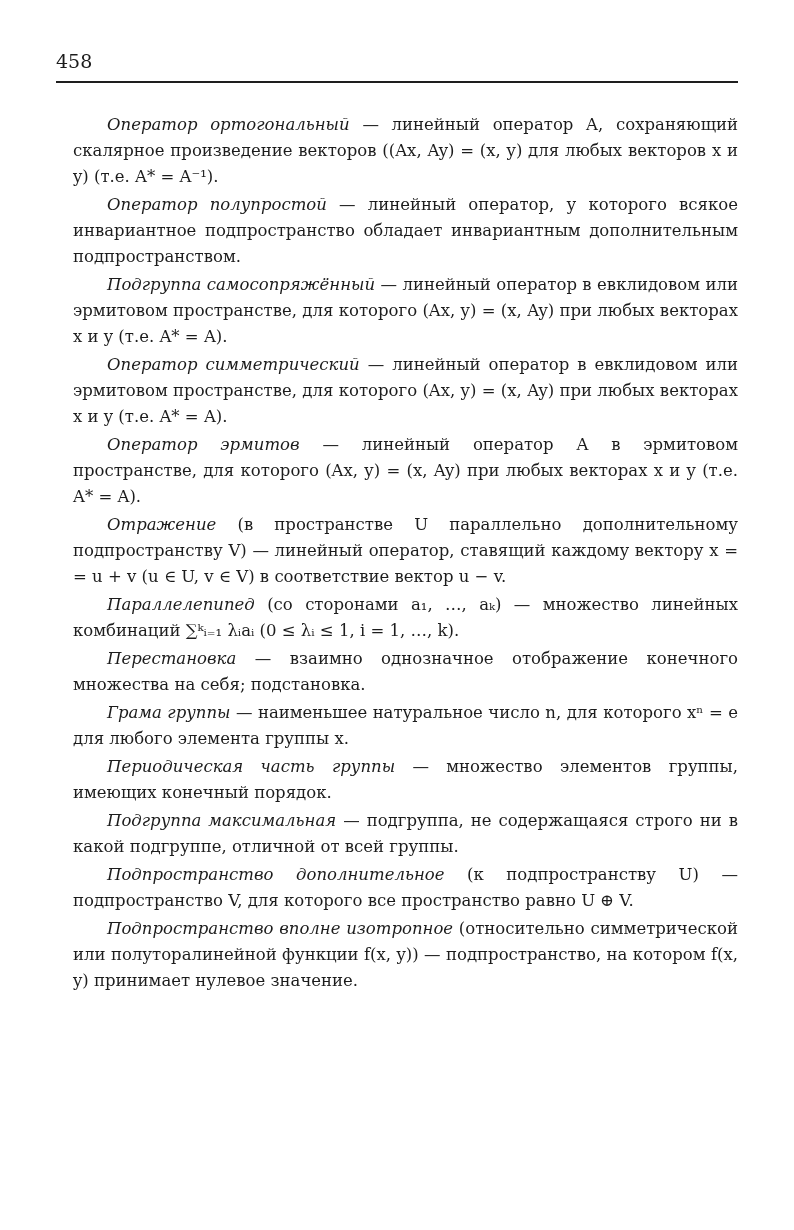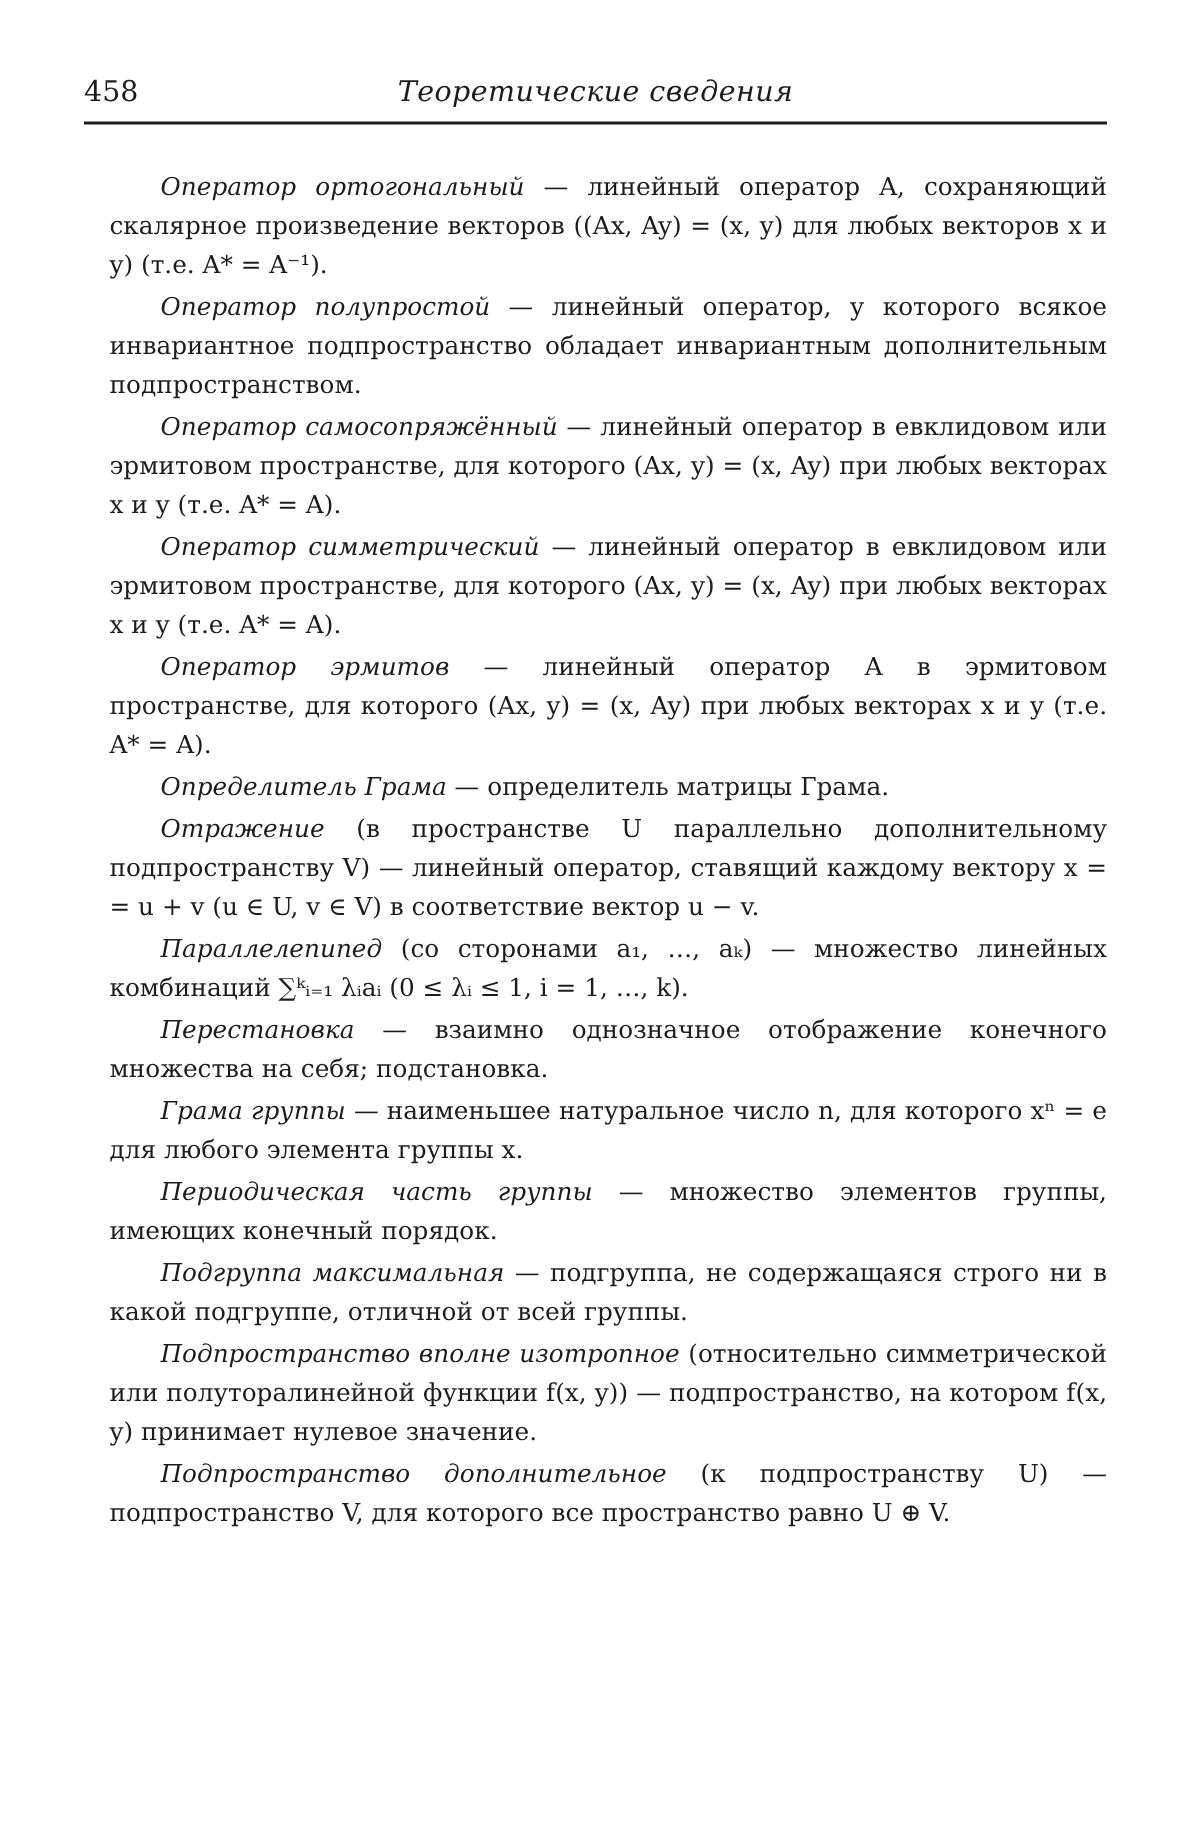--- a/index.html
+++ b/index.html
@@ -55,34 +55,32 @@
     font-style: italic;
   }
 </style>
 </head>
 <body>
 
 <div class="page">
 
   <div class="page-header">
     <span class="page-number">458</span>
-    <span class="running-title">Теоретические сведения</span>
     <span class="header-spacer"></span>
   </div>
 
   <div class="definitions">
     <p><span class="term">Оператор ортогональный</span><span> — линейный оператор A, сохраняющий скалярное произведение векторов ((Ax, Ay) = (x, y) для любых векторов x и y) (т.е. A* = A⁻¹).</span></p>
     <p><span class="term">Оператор полупростой</span><span> — линейный оператор, у которого всякое инвариантное подпространство обладает инвариантным дополнительным подпространством.</span></p>
-    <p><span class="term">Оператор самосопряжённый</span><span> — линейный оператор в евклидовом или эрмитовом пространстве, для которого (Ax, y) = (x, Ay) при любых векторах x и y (т.е. A* = A).</span></p>
+    <p><span class="term">Подгруппа самосопряжённый</span><span> — линейный оператор в евклидовом или эрмитовом пространстве, для которого (Ax, y) = (x, Ay) при любых векторах x и y (т.е. A* = A).</span></p>
     <p><span class="term">Оператор симметрический</span><span> — линейный оператор в евклидовом или эрмитовом пространстве, для которого (Ax, y) = (x, Ay) при любых векторах x и y (т.е. A* = A).</span></p>
     <p><span class="term">Оператор эрмитов</span><span> — линейный оператор A в эрмитовом пространстве, для которого (Ax, y) = (x, Ay) при любых векторах x и y (т.е. A* = A).</span></p>
-    <p><span class="term">Определитель Грама</span><span> — определитель матрицы Грама.</span></p>
     <p><span class="term">Отражение</span><span> (в пространстве U параллельно дополнительному подпространству V) — линейный оператор, ставящий каждому вектору x = = u + v (u ∈ U, v ∈ V) в соответствие вектор u − v.</span></p>
     <p><span class="term">Параллелепипед</span><span> (со сторонами a₁, …, aₖ) — множество линейных комбинаций ∑ᵏᵢ₌₁ λᵢaᵢ (0 ≤ λᵢ ≤ 1, i = 1, …, k).</span></p>
     <p><span class="term">Перестановка</span><span> — взаимно однозначное отображение конечного множества на себя; подстановка.</span></p>
     <p><span class="term">Грама группы</span><span> — наименьшее натуральное число n, для которого xⁿ = e для любого элемента группы x.</span></p>
     <p><span class="term">Периодическая часть группы</span><span> — множество элементов группы, имеющих конечный порядок.</span></p>
     <p><span class="term">Подгруппа максимальная</span><span> — подгруппа, не содержащаяся строго ни в какой подгруппе, отличной от всей группы.</span></p>
+    <p><span class="term">Подпространство дополнительное</span><span> (к подпространству U) — подпространство V, для которого все пространство равно U ⊕ V.</span></p>
     <p><span class="term">Подпространство вполне изотропное</span><span> (относительно симметрической или полуторалинейной функции f(x, y)) — подпространство, на котором f(x, y) принимает нулевое значение.</span></p>
-    <p><span class="term">Подпространство дополнительное</span><span> (к подпространству U) — подпространство V, для которого все пространство равно U ⊕ V.</span></p>
   </div>
 
 </div>
 
 </body></html>

